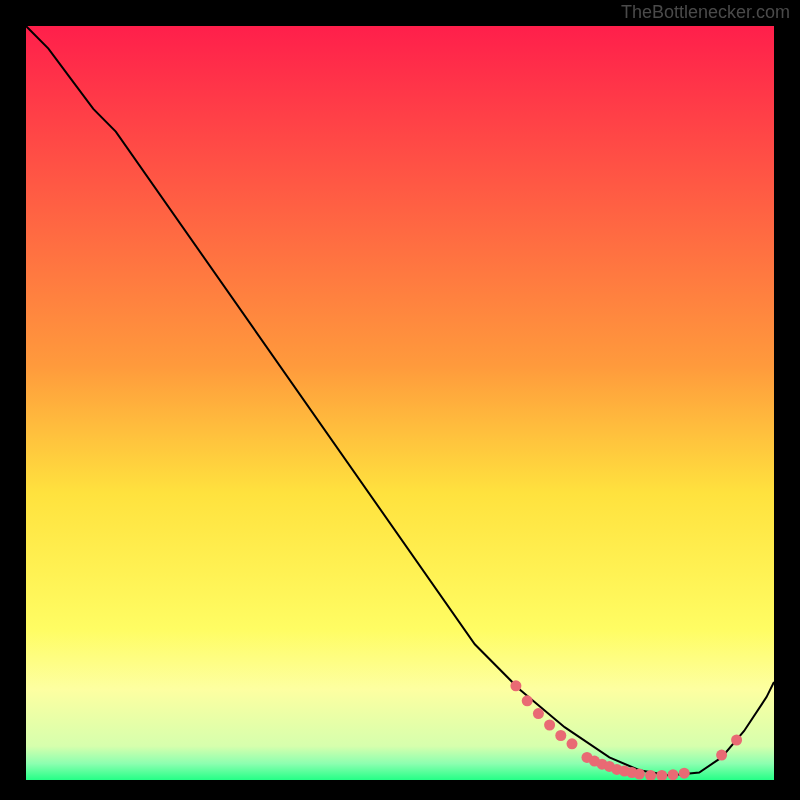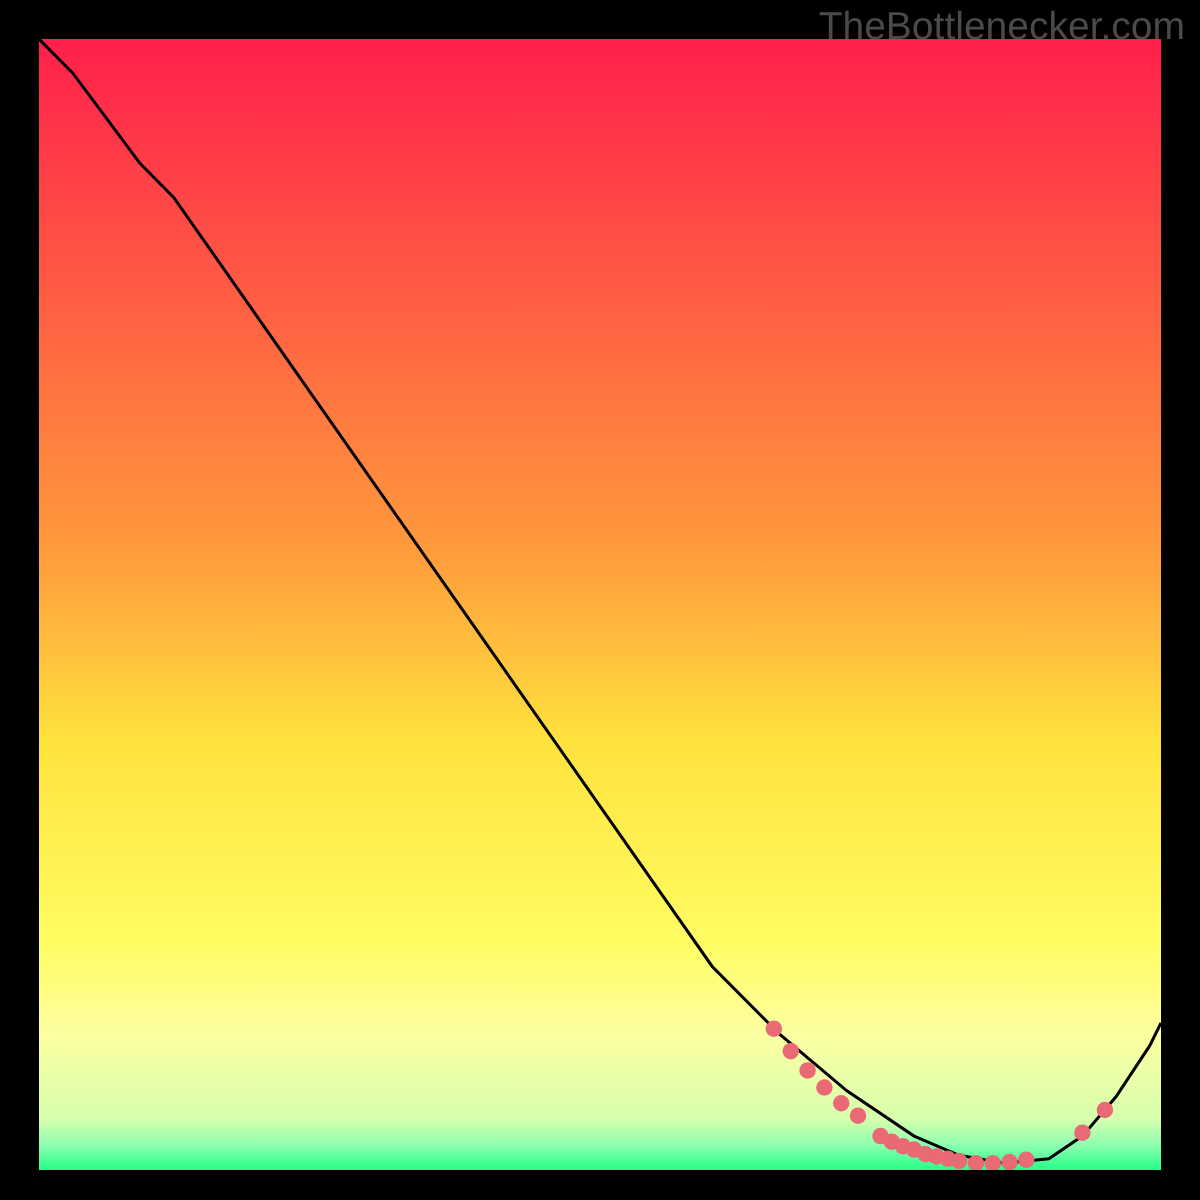--- a/index.html
+++ b/index.html
@@ -17,21 +17,21 @@
     left: 0;
     width: 800px;
     height: 800px;
     background: #000;
   }
   .watermark {
     position: absolute;
     top: 2px;
     right: 10px;
     color: #4a4a4a;
-    font-size: 26px;
+    font-size: 18px;
     font-weight: 500;
     letter-spacing: 0;
   }
   .plot {
     position: absolute;
     left: 26px;
     top: 26px;
     width: 748px;
     height: 754px;
   }

